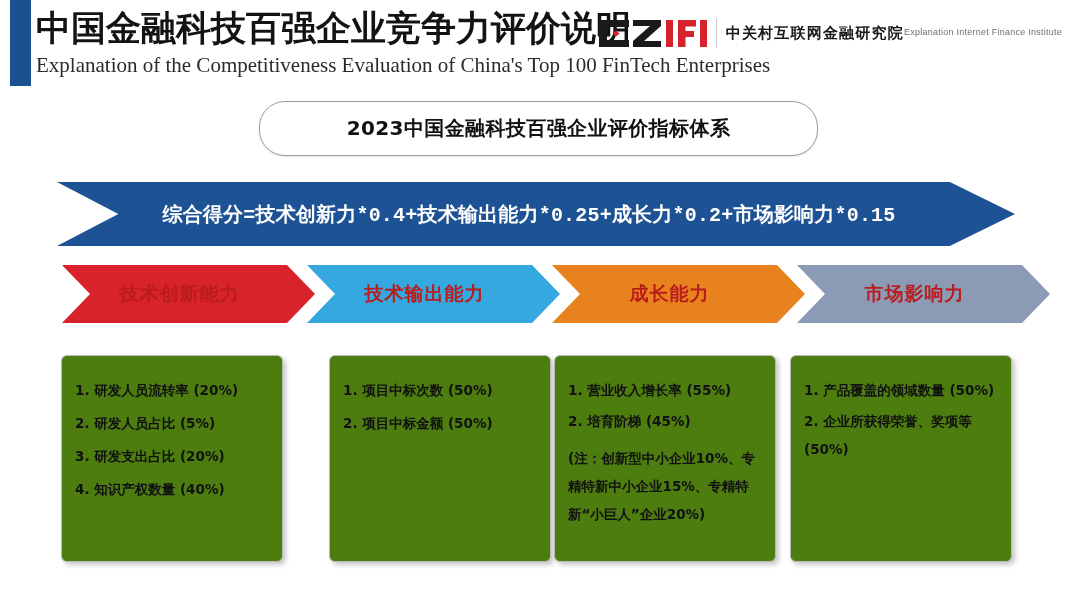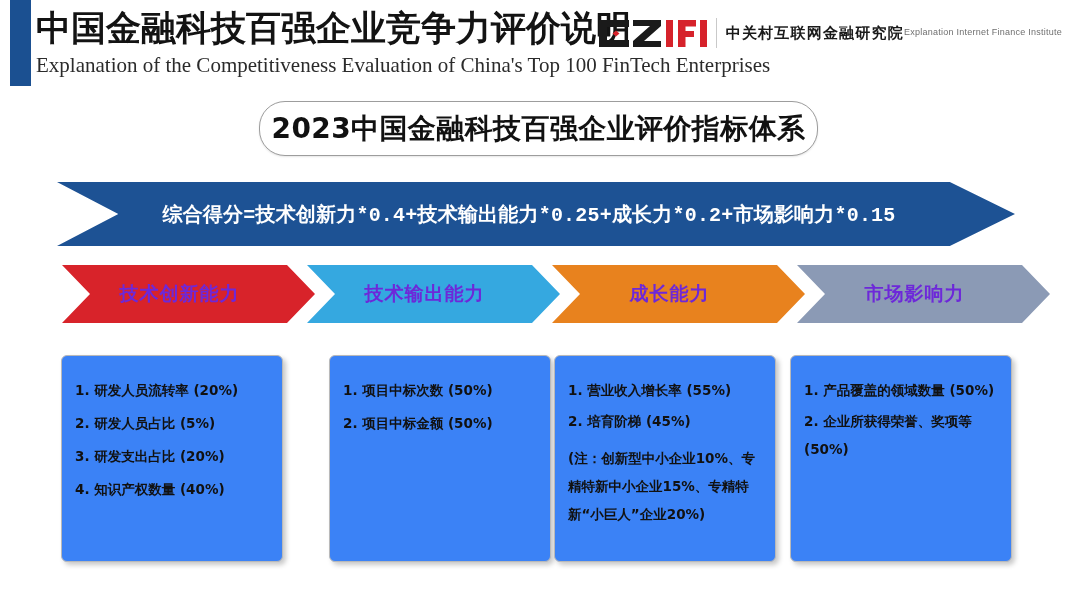--- a/index.html
+++ b/index.html
@@ -67,21 +67,21 @@
 
   
   .pill{
     position:absolute;left:259px;top:101px;width:557px;height:53px;
     border:1.3px solid #9d9d9d;border-radius:26px;background:#fff;
     display:flex;align-items:center;justify-content:center;
     box-shadow:0 1px 2px rgba(0,0,0,.10);
   }
   .pill span{
     font-family:"DejaVu Sans","Liberation Sans",sans-serif;
-    font-weight:bold;font-size:28px;color:#111;letter-spacing:.4px;
+    font-weight:bold;font-size:20px;color:#111;letter-spacing:.4px;
     white-space:nowrap;
     text-align:center;
   }
 
   
   .formula{
     position:absolute;left:57px;top:182px;width:958px;height:64px;
   }
   .formula .shape{
     position:absolute;inset:0;background:#1d5294;
@@ -102,34 +102,34 @@
     position:absolute;top:0;height:58px;
     display:flex;align-items:center;justify-content:center;
   }
   .chev .bg{
     position:absolute;inset:0;
     clip-path:polygon(0 0, calc(100% - 28px) 0, 100% 50%, calc(100% - 28px) 100%, 0 100%, 28px 50%);
   }
   .chev .txt{
     position:relative;z-index:2;
     font-family:"DejaVu Sans","Liberation Sans",sans-serif;
-    font-weight:bold;font-size:19px;color:#6d28d9;letter-spacing:1px;
+    font-weight:bold;font-size:19px;color:#b91c1c;letter-spacing:1px;
     white-space:nowrap;padding-right:18px;
   }
   .chev.c0{left:0px;width:253px;}
   .chev.c1{left:245px;width:253px;}
   .chev.c2{left:490px;width:253px;}
   .chev.c3{left:735px;width:253px;}
   .chev.c0 .bg{clip-path:polygon(0 0, calc(100% - 28px) 0, 100% 50%, calc(100% - 28px) 100%, 0 100%, 28px 50%);}
 
   
   .boxes{position:absolute;left:61px;top:355px;width:957px;height:207px;}
   .box{
     position:absolute;top:0;width:222px;height:207px;
-    background:#3b82f6;border:1px solid #b9b9b9;border-radius:6px;
+    background:#4d7c0f;border:1px solid #b9b9b9;border-radius:6px;
     box-sizing:border-box;
     box-shadow:3px 3px 5px rgba(0,0,0,.22);
     padding:26px 13px 0 13px;
   }
   .box.b0{left:0px;}
   .box.b1{left:268px;}
   .box.b2{left:493px;}
   .box.b3{left:729px;}
   .box .line{
     font-family:"DejaVu Sans","Liberation Sans",sans-serif;

